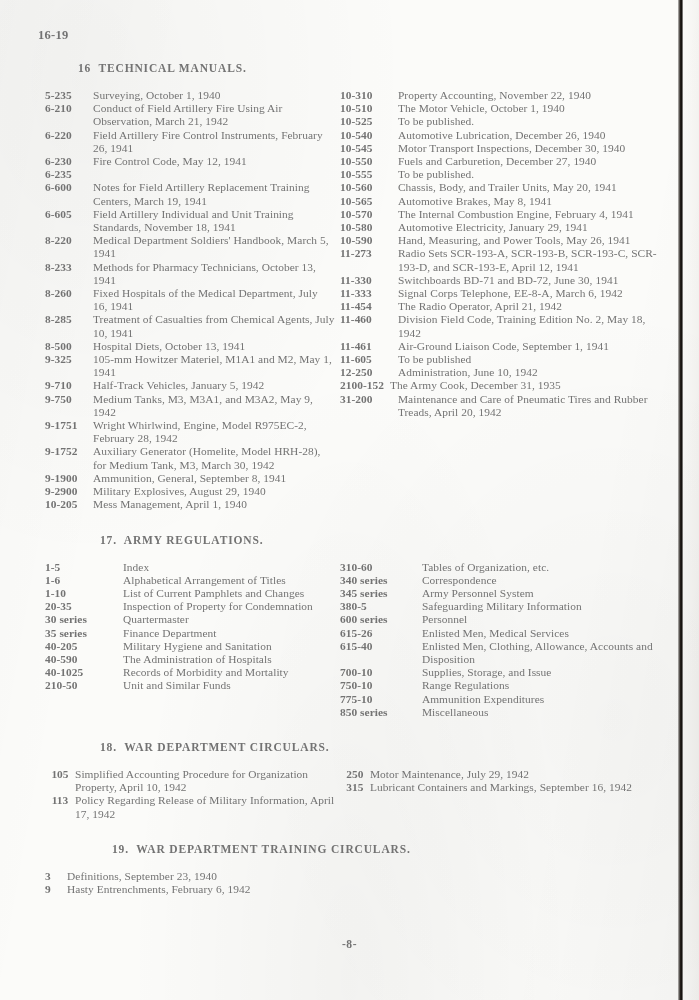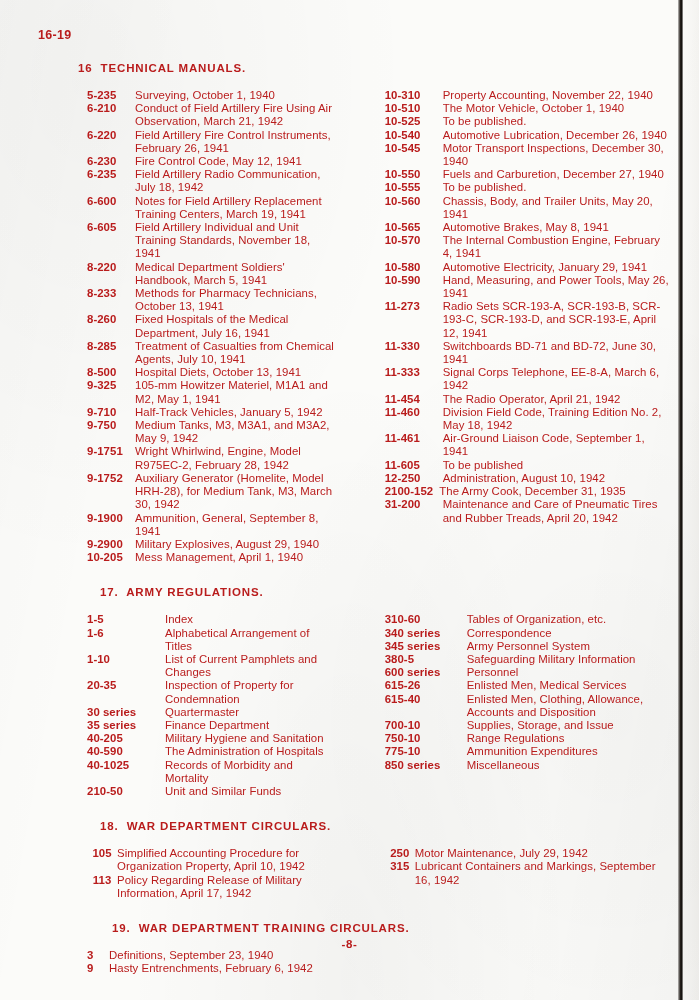--- a/index.html
+++ b/index.html
@@ -6,22 +6,22 @@
     margin: 0;
     padding: 0;
     background: #6e6e6e;
   }
   .page {
     position: relative;
     width: 699px;
     height: 1000px;
     background: #fbfbf9;
     overflow: hidden;
-    font-family: Liberation Sans, sans-serif;
-    color: #b91c1c;
+    font-family: Liberation Serif, serif;
+    color: #737373;
     box-sizing: border-box;
   }
   
   .page::before {
     content: "";
     position: absolute;
     inset: 0;
     pointer-events: none;
     background:
       radial-gradient(ellipse at 12% 8%, rgba(0,0,0,0.030), rgba(0,0,0,0) 38%),
@@ -75,21 +75,20 @@
     font-weight: 700;
     letter-spacing: 0.85px;
     white-space: pre;
   }
   .cols {
     display: flex;
     width: 100%;
   }
   .col {
     box-sizing: border-box;
-    margin-left: 42px;
   }
   .col-left  { width: 348px; padding-left: 45px; }
   .col-right { width: 351px; padding-left: 5px; }
 
   .entry {
     display: flex;
     align-items: flex-start;
     font-size: 11.4px;
     line-height: 13.2px;
     letter-spacing: 0.05px;
@@ -159,21 +158,20 @@
             <div class="entry">
               <span class="num">6-220</span>
               <span class="txt">Field Artillery Fire Control Instruments, February 26, 1941</span>
             </div>
             <div class="entry">
               <span class="num">6-230</span>
               <span class="txt">Fire Control Code, May 12, 1941</span>
             </div>
             <div class="entry">
               <span class="num">6-235</span>
-              <span class="txt">Field Artillery Radio Communication, July 18, 1942</span>
             </div>
             <div class="entry">
               <span class="num">6-600</span>
               <span class="txt">Notes for Field Artillery Replacement Training Centers, March 19, 1941</span>
             </div>
             <div class="entry">
               <span class="num">6-605</span>
               <span class="txt">Field Artillery Individual and Unit Training Standards, November 18, 1941</span>
             </div>
             <div class="entry">
@@ -301,21 +299,21 @@
             <div class="entry">
               <span class="num">11-461</span>
               <span class="txt">Air-Ground Liaison Code, September 1, 1941</span>
             </div>
             <div class="entry">
               <span class="num">11-605</span>
               <span class="txt">To be published</span>
             </div>
             <div class="entry">
               <span class="num">12-250</span>
-              <span class="txt">Administration, August 10, 1942</span>
+              <span class="txt">Administration, June 10, 1942</span>
             </div>
             <div class="entry wide">
               <span class="num">2100-152</span>
               <span class="txt">The Army Cook, December 31, 1935</span>
             </div>
             <div class="entry">
               <span class="num">31-200</span>
               <span class="txt">Maintenance and Care of Pneumatic Tires and Rubber Treads, April 20, 1942</span>
             </div>
           </div>

